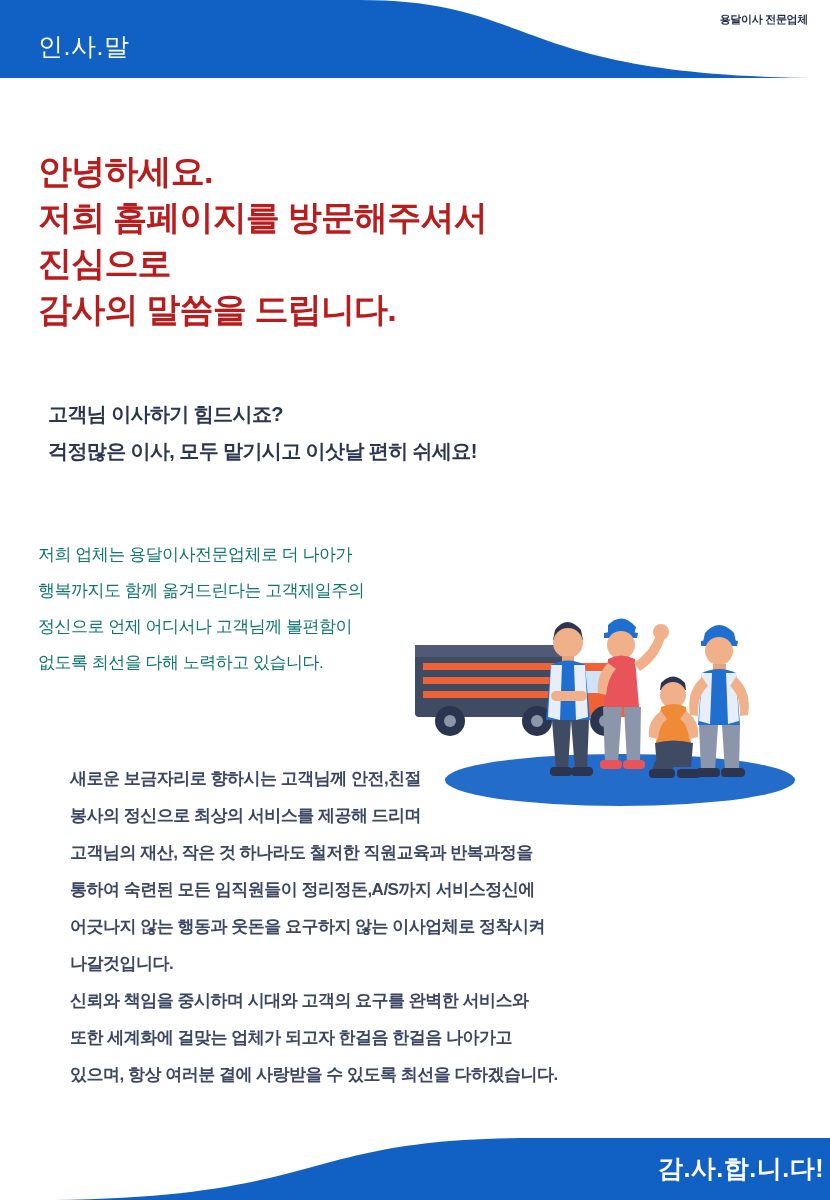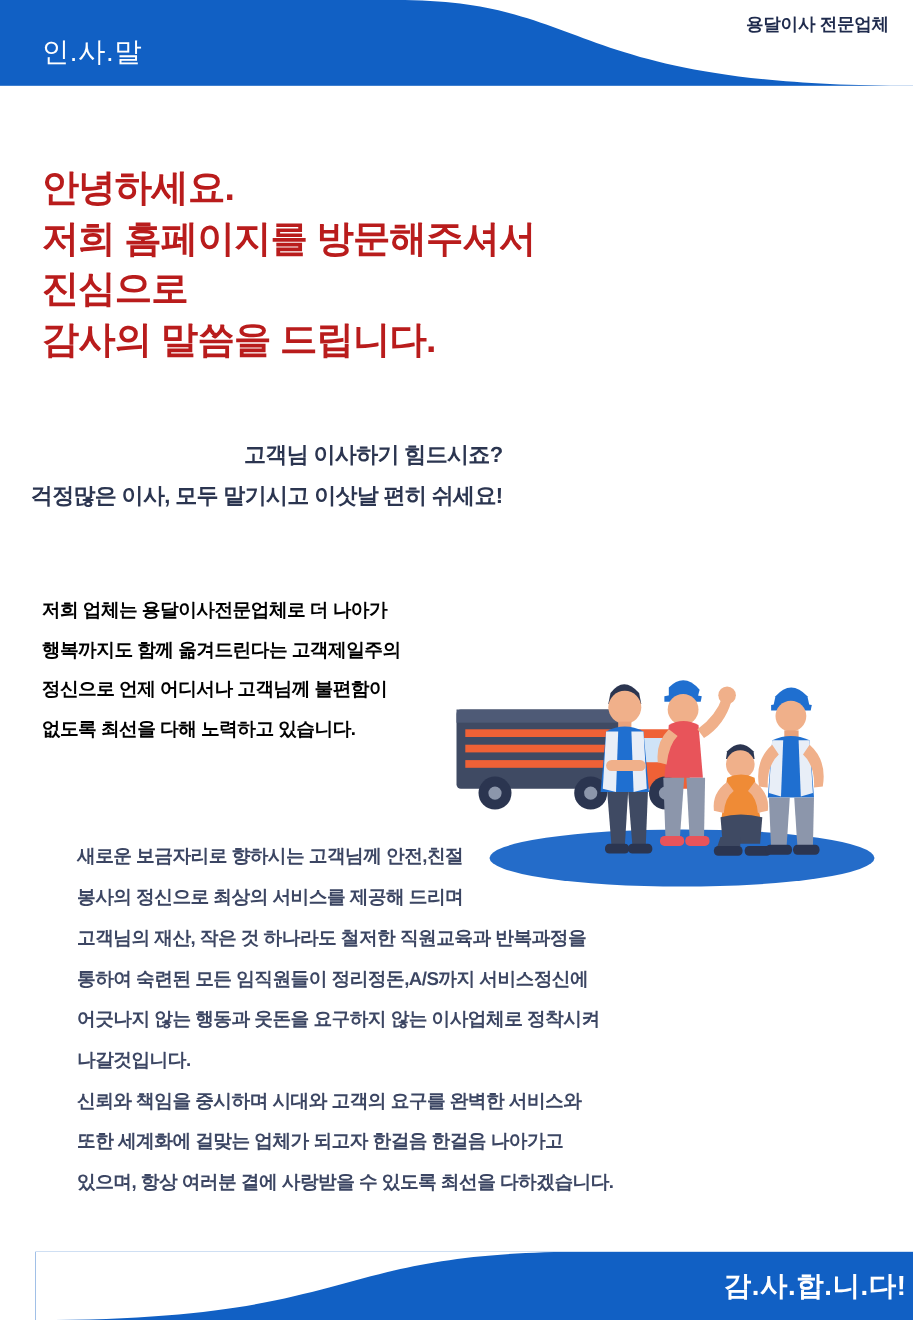--- a/index.html
+++ b/index.html
@@ -36,21 +36,21 @@
     position: absolute;
     top: 0;
     right: 0;
     width: 430px;
     height: 100px;
   }
   .header-tagline {
     position: absolute;
     top: 12px;
     right: 22px;
-    font-size: 16px;
+    font-size: 11px;
     font-weight: bold;
     color: #1f2b4d;
     letter-spacing: -0.3px;
     z-index: 5;
   }
   .brand {
     position: absolute;
     left: 38px;
     top: 30px;
     font-size: 25px;
@@ -75,39 +75,38 @@
     font-size: 34px;
     font-weight: bold;
     color: #b91c1c;
     line-height: 46px;
     letter-spacing: -0.8px;
     white-space: pre-line;
   }
 
   .subhead {
     position: absolute;
-    left: 28px;
+    left: 48px;
     top: 296px;
     font-size: 20px;
     font-weight: bold;
     color: #2b3550;
     line-height: 37px;
     letter-spacing: -0.6px;
     white-space: pre-line;
-    text-align: right;
   }
 
   .para1 {
     position: absolute;
     left: 38px;
     top: 437px;
     width: 640px;
     font-size: 17px;
-    font-weight: bold;
-    color: #000000;
+    font-weight: normal;
+    color: #0f766e;
     line-height: 36px;
     letter-spacing: -0.5px;
     white-space: pre-line;
     z-index: 3;
   }
 
   .para2 {
     position: absolute;
     left: 38px;
     top: 660px;

